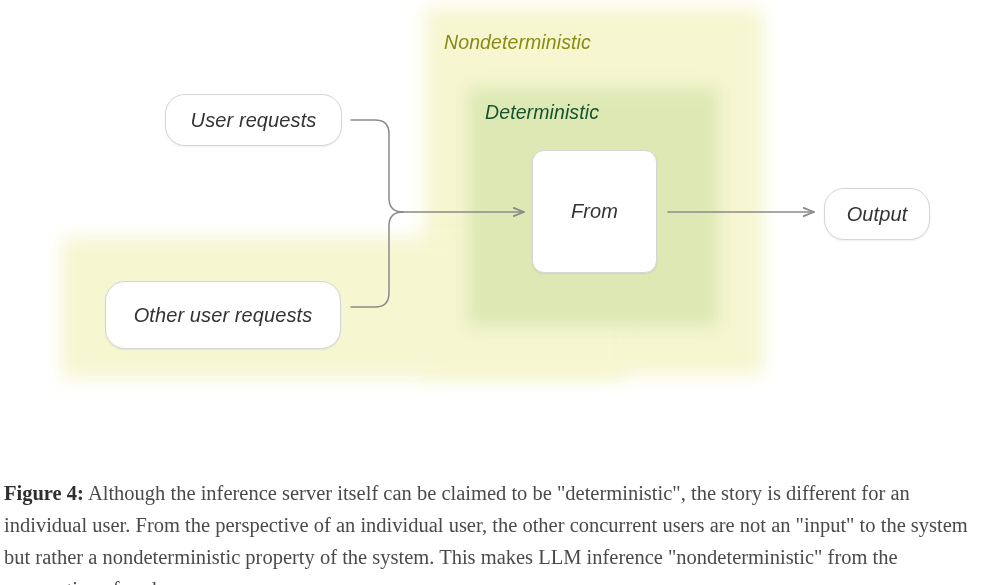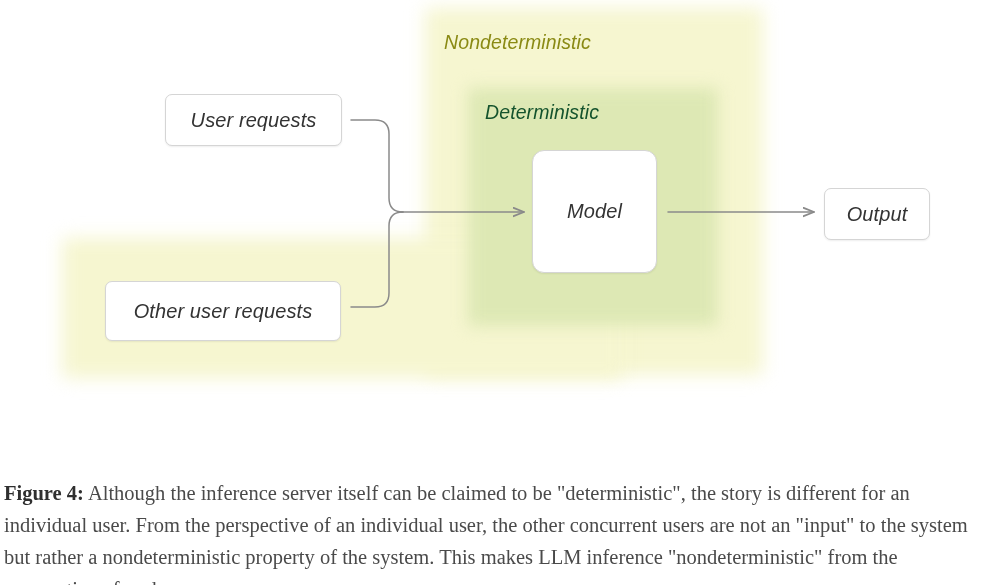--- a/index.html
+++ b/index.html
@@ -62,37 +62,37 @@
     left: 485px; top: 101px;
     color: #14532d;
   }
 
   
   .node {
     position: absolute;
     box-sizing: border-box;
     background: #ffffff;
     border: 1px solid #d5d5d5;
-    border-radius: 7px;
+    border-radius: 20px;
     display: flex;
     align-items: center;
     justify-content: center;
     color: #333333;
     font-size: 20px;
     letter-spacing: 0.1px;
     box-shadow: 0 1px 2px rgba(0,0,0,0.07);
     white-space: nowrap;
   }
   .node-user-requests {
     left: 165px; top: 94px;
     width: 177px; height: 52px;
   }
   .node-other-user-requests {
     left: 105px; top: 281px;
-    width: 236px; height: 60px;
+    width: 236px; height: 68px;
   }
   .node-model {
     left: 532px; top: 150px;
     width: 125px; height: 123px;
     border-radius: 12px;
   }
   .node-output {
     left: 824px; top: 188px;
     width: 106px; height: 52px;
   }
@@ -148,18 +148,18 @@
 
     <path d="M 398 212 L 524 212" fill="none" stroke="#8a8a8a" stroke-width="1.5" stroke-linecap="round" marker-end="url(#arrowhead)"></path>
 
     <path d="M 668 212 L 814 212" fill="none" stroke="#8a8a8a" stroke-width="1.5" stroke-linecap="round" marker-end="url(#arrowhead)"></path>
   </svg>
 
   <div class="node node-user-requests">User requests</div>
 
   <div class="node node-other-user-requests">Other user requests</div>
 
-  <div class="node node-model">Model</div>
+  <div class="node node-model">From</div>
 
   <div class="node node-output">Output</div>
 </div>
 
 <div id="caption"><span class="caption-label">Figure 4:</span><span> Although the inference server itself can be claimed to be "deterministic", the story is different for an individual user. From the perspective of an individual user, the other concurrent users are not an "input" to the system but rather a nondeterministic property of the system. This makes LLM inference "nondeterministic" from the perspective of each user.</span></div>
 
 </body></html>

